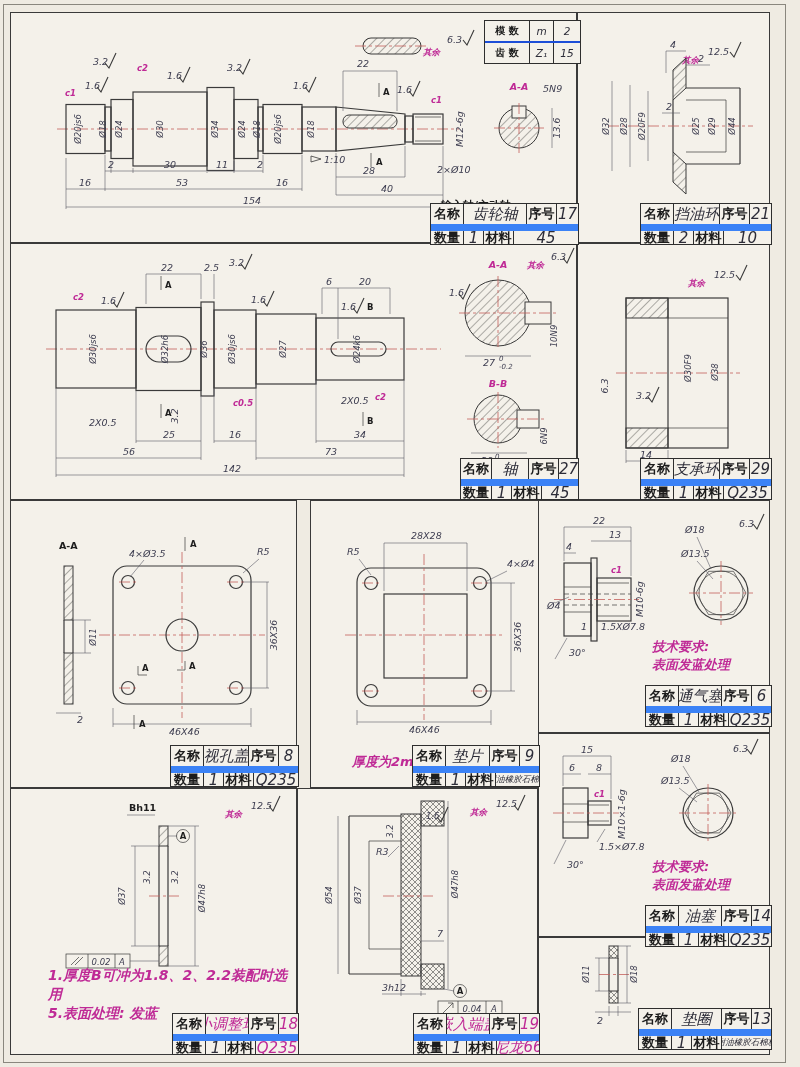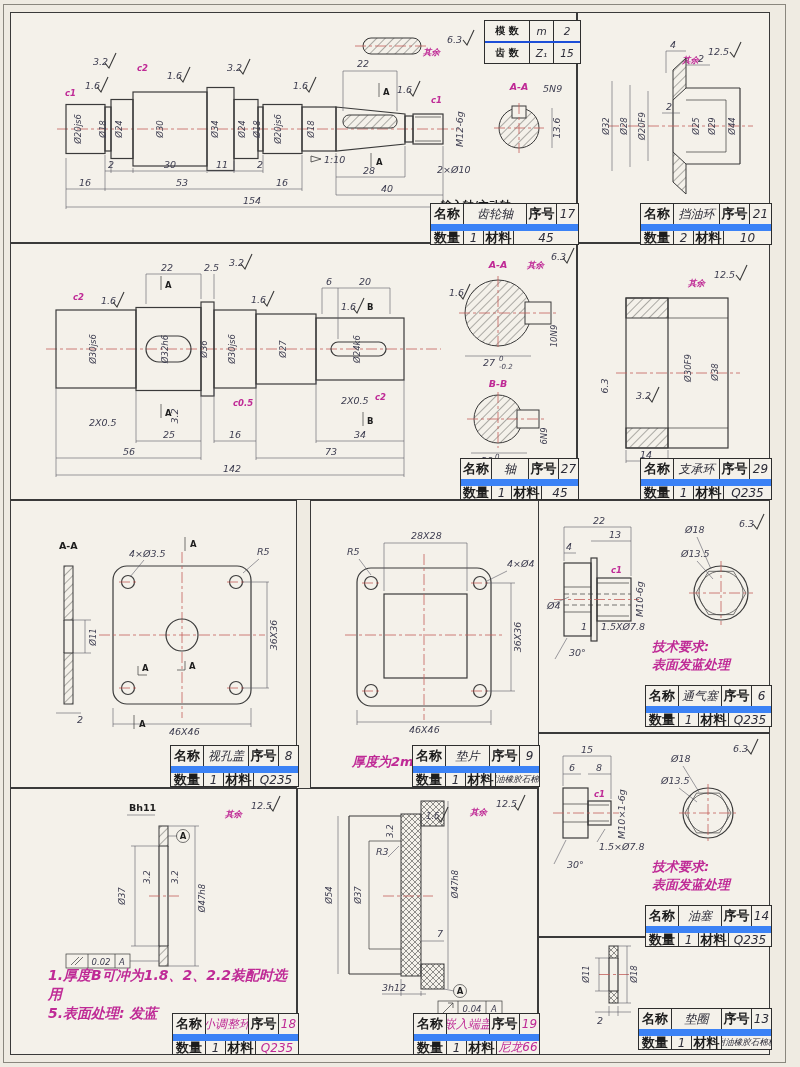--- a/index.html
+++ b/index.html
@@ -9,21 +9,21 @@
   .panel{position:absolute;border:1.4px solid #3a3a3a;box-sizing:border-box;background:#f4f1ea}
   .panel svg{position:absolute;left:0;top:0}
   
   .tb{position:absolute;border:1.3px solid #2e2e2e;box-sizing:content-box;background:#f4f1ea;z-index:3}
   .tbr{display:flex;height:20px;box-sizing:border-box}
   .tbr+.tbr{border-top:7px solid #3b82f6}
   .tbc{display:flex;align-items:center;justify-content:center;box-sizing:border-box;height:100%;
        overflow:hidden;white-space:nowrap}
   .tbc+.tbc{border-left:1px solid #2e2e2e}
   .tl{font-weight:bold;font-size:13px;color:#1c1c1c}
-  .tv{font-style:italic;font-size:12px;color:#2c2c38}
+  .tv{font-style:italic;font-size:15px;color:#2c2c38}
   .matl{font-size:8.5px}
   .w32{width:32px}.w30{width:30px}.w22{width:22px}.w20{width:20px}.fx{flex:1}
   .mg{color:#bf2a96 !important}
   
   .gt{position:absolute;left:484px;top:20px;border:1.4px solid #2e2e2e;background:#f4f1ea;z-index:3}
   .gtr{display:flex;height:20px}
   .gtr+.gtr{border-top:2px solid #1d4ed8}
   .gtc{display:flex;align-items:center;justify-content:center;box-sizing:border-box}
   .gtc+.gtc{border-left:1px solid #2e2e2e}
   .gc1{width:44px;font-weight:bold;font-size:10px;color:#1c1c1c}

